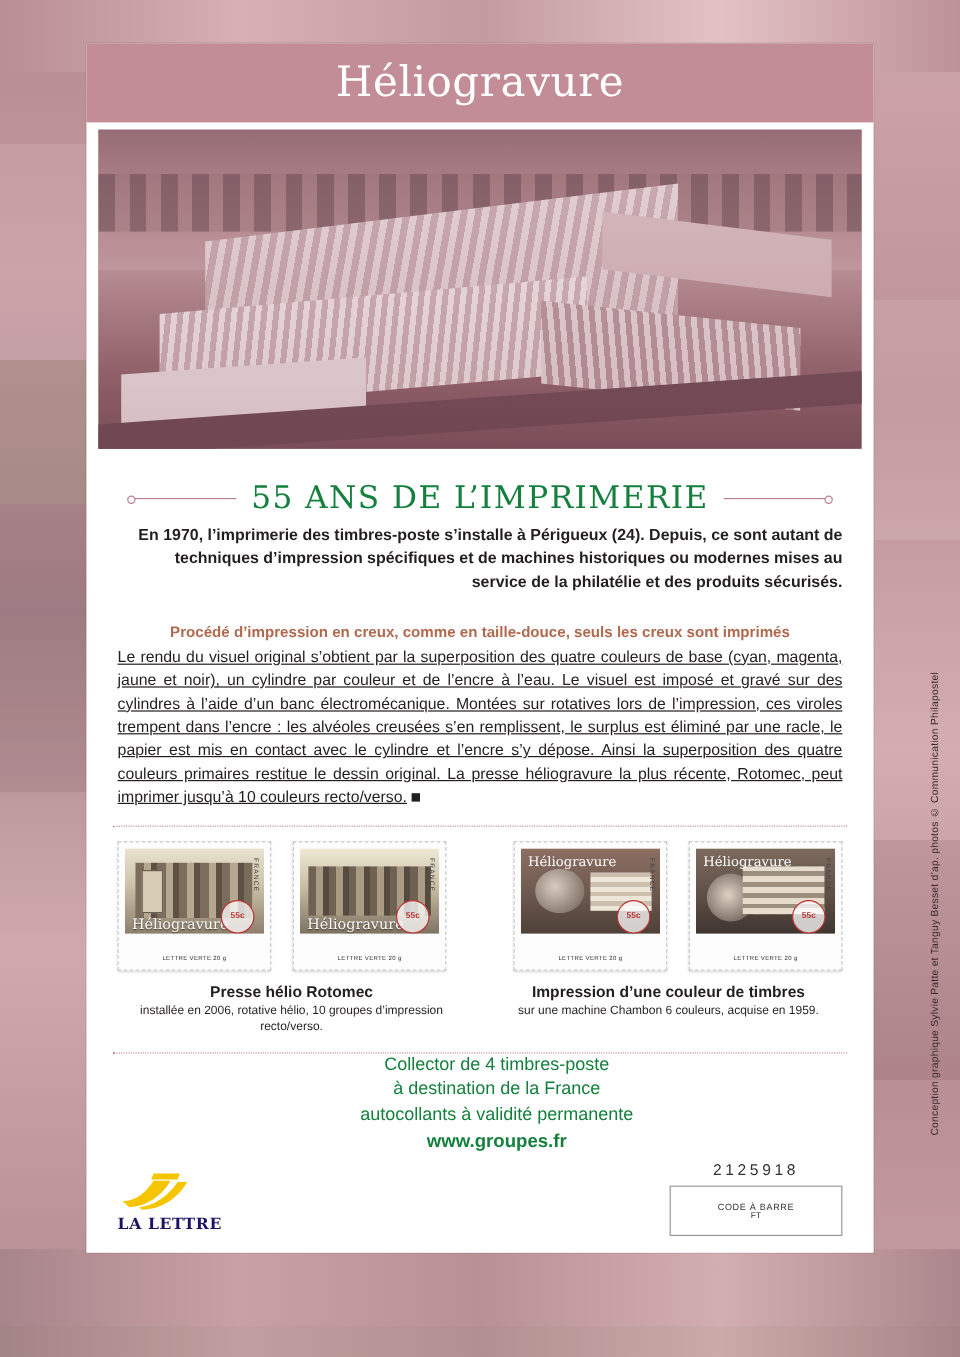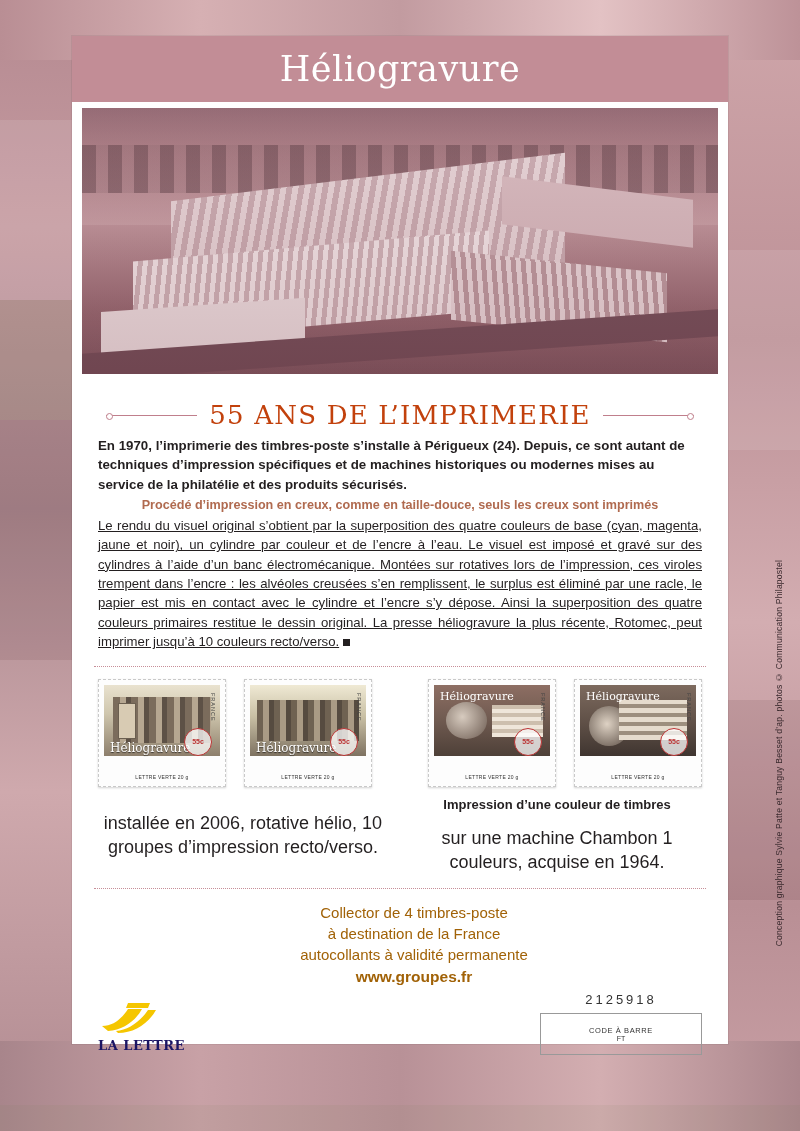--- a/index.html
+++ b/index.html
@@ -59,27 +59,27 @@
     background:repeating-linear-gradient(90deg,rgba(70,40,48,.45) 0 14px,rgba(130,90,98,.25) 14px 26px);}
   .photo .haze{position:absolute;inset:0;background:linear-gradient(180deg,rgba(255,255,255,.10),rgba(120,60,70,.18));}
 
   
   .sec-title-wrap{display:flex;align-items:center;gap:12px;margin:26px 34px 6px 34px;}
   .sec-title-wrap .rule{flex:1;height:1px;background:#c07f8c;position:relative;}
   .sec-title-wrap .rule:before{content:"";position:absolute;width:5px;height:5px;border-radius:50%;border:1px solid #c07f8c;background:#fff;top:-2px;}
   .sec-title-wrap .rule.left:before{left:0;}
   .sec-title-wrap .rule.right:before{right:0;}
   .sec-title{
-    font-family:"DejaVu Serif", serif;color:#c2410c;font-size:26px;letter-spacing:1.2px;white-space:nowrap;
+    font-family:"DejaVu Serif", serif;color:#15803d;font-size:26px;letter-spacing:1.2px;white-space:nowrap;
   }
 
   .body-text{margin:6px 26px 0 26px;color:#231f20;}
-  .lead{font-size:13.3px;font-weight:bold;line-height:1.45;text-align:left;}
+  .lead{font-size:13.3px;font-weight:bold;line-height:1.45;text-align:right;}
   .subhead{
-    margin-top:4px;text-align:center;color:#b06a4f;font-weight:bold;font-size:12.6px;
+    margin-top:26px;text-align:center;color:#b06a4f;font-weight:bold;font-size:12.6px;
   }
   .para{margin-top:4px;font-size:13.2px;line-height:1.47;text-align:justify;text-decoration:underline;}
   .para .endmark{display:inline-block;width:7px;height:7px;background:#231f20;margin-left:4px;vertical-align:middle;}
 
   
   .dotted{border-top:1.6px dotted #c78e98;margin:14px 22px 0 22px;}
 
   
   .stamps{display:flex;justify-content:space-between;margin:12px 26px 0 26px;}
   .stamp-pair{display:flex;gap:18px;}
@@ -115,31 +115,31 @@
     background:repeating-linear-gradient(0deg,#e6dccd 0 5px,#9d8f7e 5px 9px),
                repeating-linear-gradient(90deg,rgba(0,0,0,.25) 0 9px,rgba(255,255,255,.12) 9px 18px);}
   .art-sheet2 .gear{position:absolute;left:8%;top:30%;width:40px;height:40px;border-radius:50%;
     background:radial-gradient(circle at 45% 45%,#ded2c4,#584b42);}
   .art-sheet2 .title{position:absolute;left:6px;top:5px;font-family:"DejaVu Serif",serif;font-size:11px;color:#fff;}
 
   
   .caps{display:flex;justify-content:space-between;margin:10px 26px 0 26px;}
   .cap{width:48%;text-align:center;color:#231f20;}
   .cap .t{font-weight:bold;font-size:13px;}
-  .cap .d{font-size:18px;line-height:1.35;margin-top:14px;}
-
-  
-  .footer{margin-top:14px;text-align:center;color:#a16207;padding-left:28px;}
+  .cap .d{font-size:10px;line-height:1.35;margin-top:2px;}
+
+  
+  .footer{text-align:center;color:#15803d;padding-left:28px;}
   .footer .l1{font-size:15px;line-height:1.38;}
   .footer .url{font-size:15.5px;font-weight:bold;margin-top:3px;}
   .footer-row{display:flex;align-items:flex-start;justify-content:space-between;margin:0 26px;position:relative;}
   .laposte{width:96px;margin-top:14px;}
   .laposte .bird{width:62px;height:34px;position:relative;}
   .laposte .lp{font-family:"DejaVu Serif",serif;color:#1b1464;font-weight:bold;font-size:13px;letter-spacing:.5px;margin-top:4px;}
-  .barcode{width:162px;margin-top:6px;text-align:center;}
+  .barcode{width:144px;margin-top:6px;text-align:center;}
   .barcode .num{font-size:13px;letter-spacing:3px;color:#333;}
   .barcode .box{margin-top:6px;border:1px solid #999;height:40px;display:flex;flex-direction:column;align-items:center;justify-content:center;}
   .barcode .box .t1{font-size:7.5px;letter-spacing:.6px;color:#333;}
   .barcode .box .t2{font-size:7px;color:#333;}
 
   
   .credits{
     position:absolute;right:16px;top:560px;
     writing-mode:vertical-rl;transform:rotate(180deg);
     font-size:8.6px;color:#3a2a2e;letter-spacing:.2px;white-space:nowrap;
@@ -250,25 +250,26 @@
           <div class="val">55c</div>
           <div class="caption">LETTRE VERTE 20 g</div>
         </div>
       </div>
 
     </div>
   </div>
 
   <div class="caps">
     <div class="cap">
+      <div class="t">Presse hélio Rotomec</div>
       <div class="d">installée en 2006, rotative hélio, 10 groupes d’impression recto/verso.</div>
     </div>
     <div class="cap">
       <div class="t">Impression d’une couleur de timbres</div>
-      <div class="d">sur une machine Chambon 1 couleurs, acquise en 1964.</div>
+      <div class="d">sur une machine Chambon 6 couleurs, acquise en 1959.</div>
     </div>
   </div>
 
   <div class="dotted"></div>
 
   <div class="footer">
     <div class="l1">Collector de 4 timbres-poste</div>
     <div class="l1">à destination de la France</div>
     <div class="l1">autocollants à validité permanente</div>
     <div class="url">www.groupes.fr</div>

